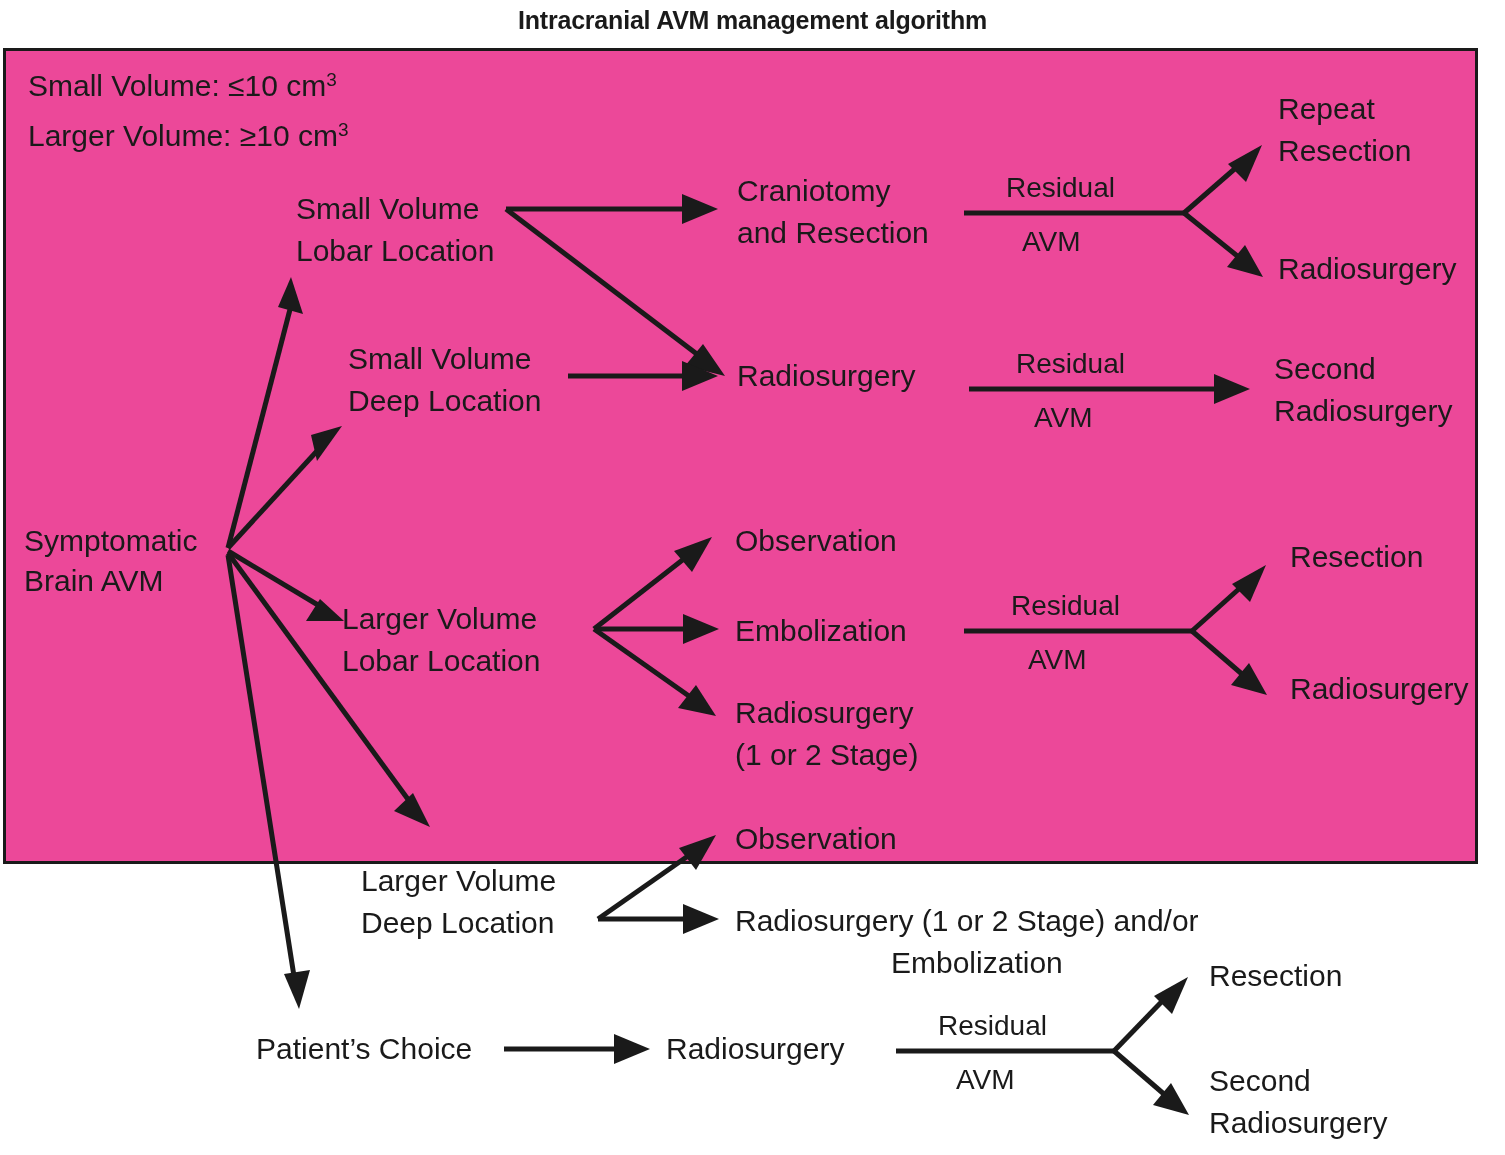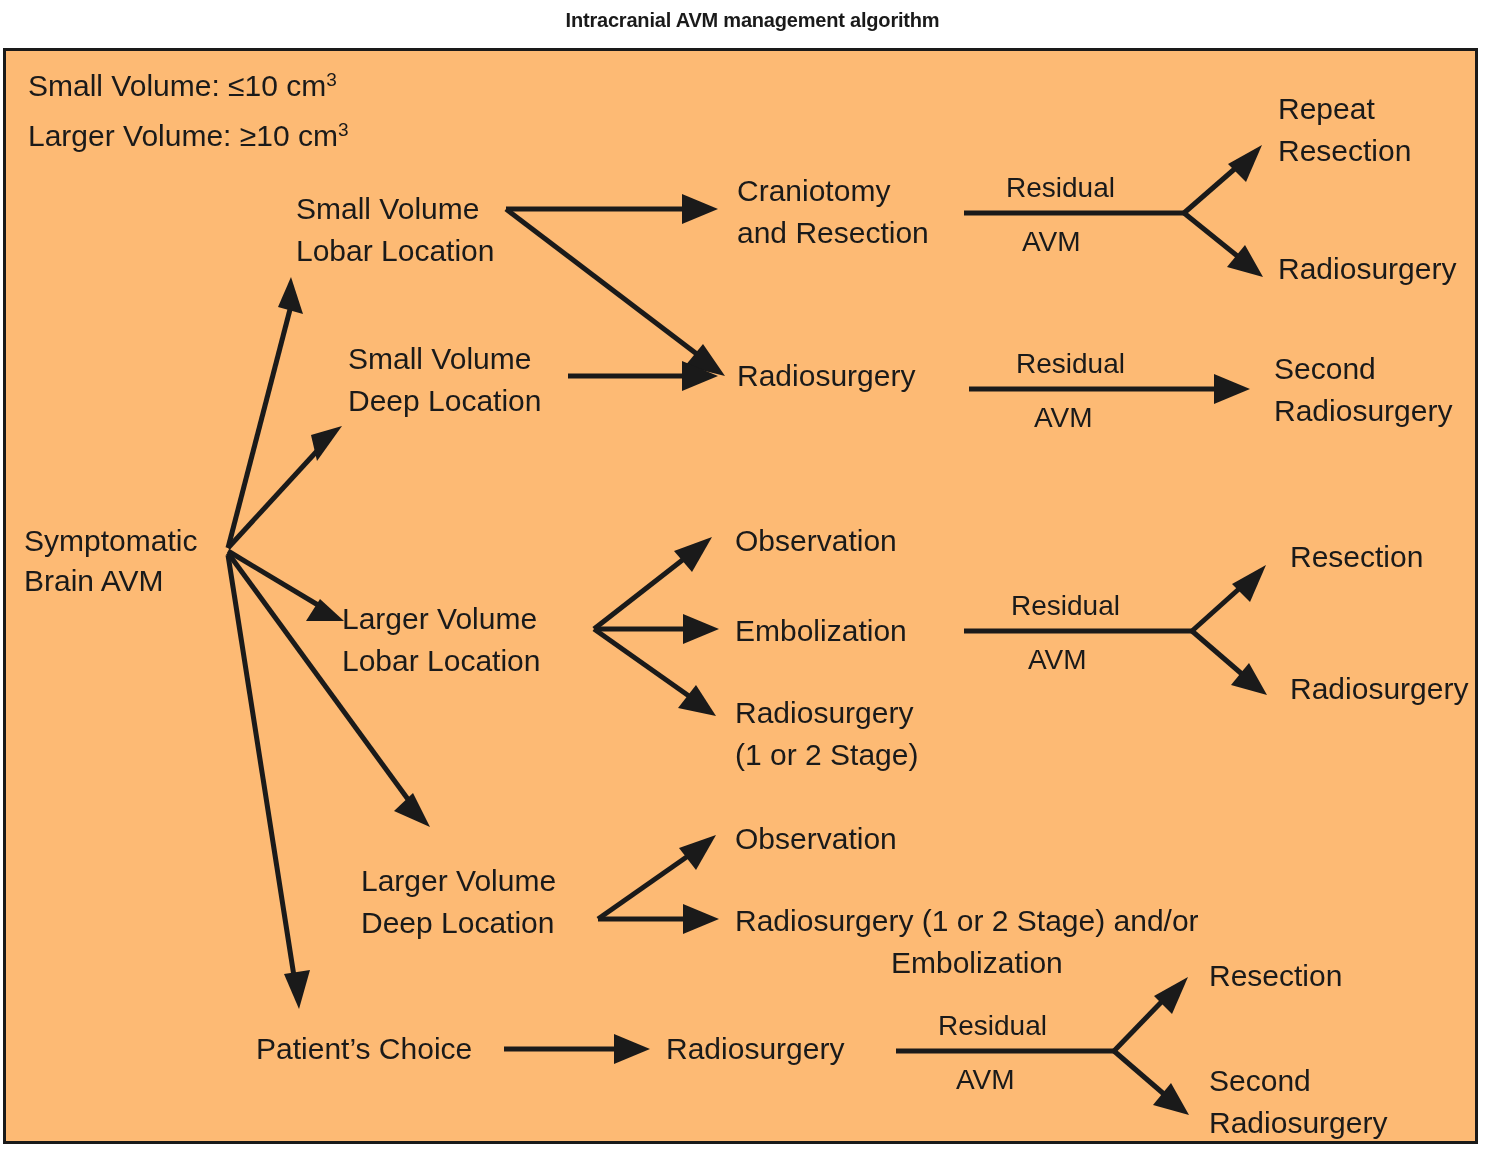--- a/index.html
+++ b/index.html
@@ -16,33 +16,33 @@
     overflow: hidden;
   }
   #figure-title {
     position: absolute;
     left: 0;
     top: 0;
     width: 1505px;
     height: 46px;
     line-height: 40px;
     text-align: center;
-    font-size: 20px;
+    font-size: 25px;
     font-weight: bold;
     color: #1a1a1a;
     letter-spacing: -0.2px;
   }
   #diagram-frame {
     position: absolute;
     left: 3px;
     top: 48px;
     width: 1475px;
-    height: 1096px;
+    height: 816px;
     border: 3px solid #1a1a1a;
-    background: #fdba74;
+    background: #ec4899;
     box-sizing: border-box;
     padding-left: 34px;
   }
   #flow-svg {
     position: absolute;
     left: 0;
     top: 0;
     width: 1475px;
     height: 1100px;
     display: block;

